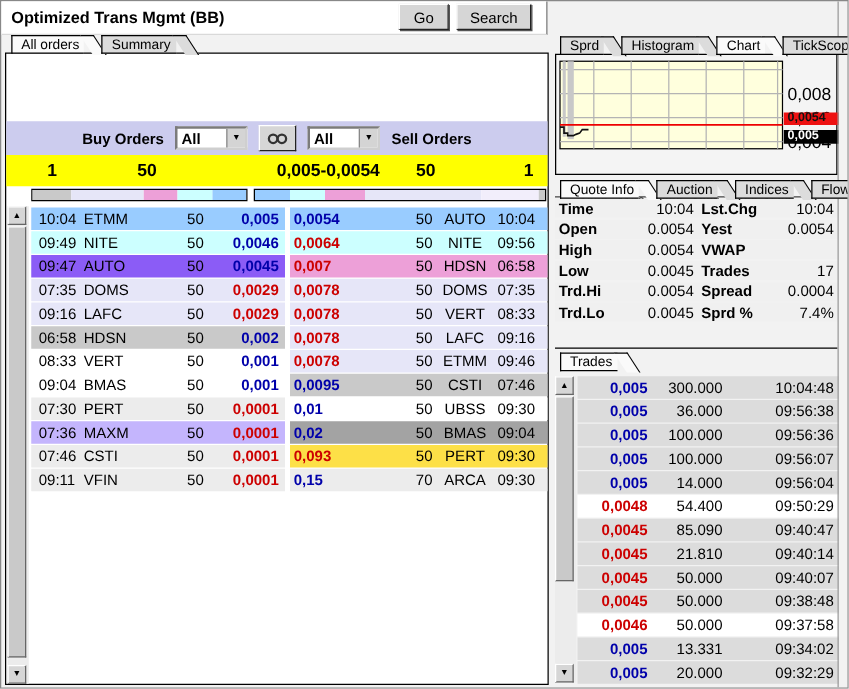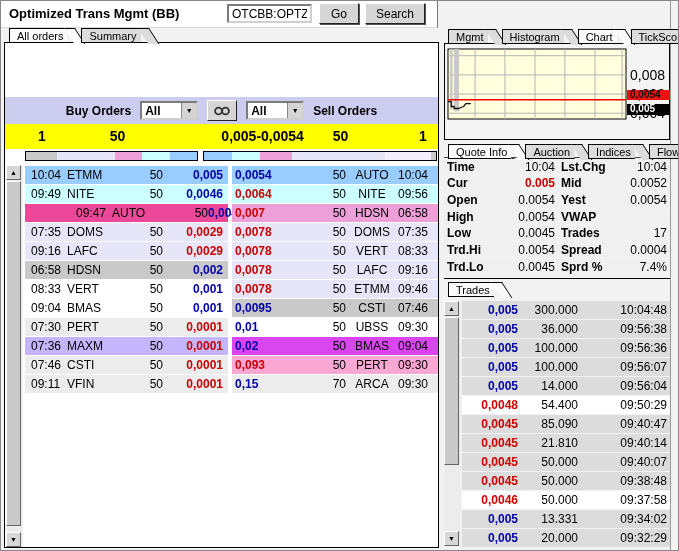--- a/index.html
+++ b/index.html
@@ -100,21 +100,20 @@
   .tt { text-align:right; padding-right:4px; }
   .right-edge { position:absolute; left:669px; top:0; width:1px; height:549px; background:#999; }
 </style>
 </head>
 <body>
 
 <div class="app">
 
   <div class="topbar">
     <span class="title">Optimized Trans Mgmt (BB)</span>
-    <input class="sym-input" value="OTCBB:OPTZ" style="">
     <button class="btn go">Go</button>
     <button class="btn search">Search</button>
   </div>
 
   <div class="tabrow" style="left:8px; top:27px;" id="left-tabs">
       <div class="tab active">All orders</div>
       <div class="tab">Summary</div>
     </div>
 
   <div class="left-panel">
@@ -191,21 +190,21 @@
             <span class="c px" style="color: rgb(0, 0, 170);">0,0046</span>
           </div>
           <div class="bhalf ba" style="background: rgb(204, 255, 255);">
             <span class="c px" style="color: rgb(204, 0, 0);">0,0064</span>
             <span class="c r">50</span>
             <span class="c mm">NITE</span>
             <span class="c tm">09:56</span>
           </div>
         </div>
         <div class="brow">
-          <div class="bhalf bl" style="background: #ec4899; padding-left: 45px;">
+          <div class="bhalf bl" style="background: #8b5cf6;">
             <span class="c t">09:47</span>
             <span class="c ">AUTO</span>
             <span class="c r">50</span>
             <span class="c px" style="color: rgb(0, 0, 170);">0,0045</span>
           </div>
           <div class="bhalf ba" style="background: rgb(237, 160, 216);">
             <span class="c px" style="color: rgb(204, 0, 0);">0,007</span>
             <span class="c r">50</span>
             <span class="c mm">HDSN</span>
             <span class="c tm">06:58</span>
@@ -295,35 +294,35 @@
             <span class="c tm">09:30</span>
           </div>
         </div>
         <div class="brow">
           <div class="bhalf bl" style="background: #c4b5fd;">
             <span class="c t">07:36</span>
             <span class="c ">MAXM</span>
             <span class="c r">50</span>
             <span class="c px" style="color: rgb(204, 0, 0);">0,0001</span>
           </div>
-          <div class="bhalf ba" style="background: #d946ef;">
+          <div class="bhalf ba" style="background: #a3a3a3;">
             <span class="c px" style="color: rgb(0, 0, 170);">0,02</span>
             <span class="c r">50</span>
             <span class="c mm">BMAS</span>
             <span class="c tm">09:04</span>
           </div>
         </div>
         <div class="brow">
           <div class="bhalf bl" style="background: rgb(236, 236, 236);">
             <span class="c t">07:46</span>
             <span class="c ">CSTI</span>
             <span class="c r">50</span>
             <span class="c px" style="color: rgb(204, 0, 0);">0,0001</span>
           </div>
-          <div class="bhalf ba" style="background: #f9a8d4;">
+          <div class="bhalf ba" style="background: #fde047;">
             <span class="c px" style="color: rgb(204, 0, 0);">0,093</span>
             <span class="c r">50</span>
             <span class="c mm">PERT</span>
             <span class="c tm">09:30</span>
           </div>
         </div>
         <div class="brow">
           <div class="bhalf bl" style="background: rgb(236, 236, 236);">
             <span class="c t">09:11</span>
             <span class="c ">VFIN</span>
@@ -334,21 +333,21 @@
             <span class="c px" style="color: rgb(0, 0, 170);">0,15</span>
             <span class="c r">70</span>
             <span class="c mm">ARCA</span>
             <span class="c tm">09:30</span>
           </div>
         </div>
       </div>
   </div>
 
   <div class="tabrow" style="left:447px; top:28px;" id="right-tabs">
-      <div class="tab">Mgmt</div>
+      <div class="tab">Sprd</div>
       <div class="tab">Histogram</div>
       <div class="tab active">Chart</div>
       <div class="tab">TickScope</div>
     </div>
 
   <div class="chart-frame" id="chart-frame">
     <svg class="chart-svg" width="180" height="72" id="chart-svg">
         <rect x="1" y="1" width="178" height="70" fill="#ffffdd" stroke="#000" stroke-width="1"></rect>
         <line x1="28.056" y1="1" x2="28.056" y2="71" stroke="#b4b4b4" stroke-width="1"></line>
         <line x1="57.96" y1="1" x2="57.96" y2="71" stroke="#b4b4b4" stroke-width="1"></line>
@@ -390,26 +389,20 @@
     </div>
   <div class="sep-line2"></div>
   <div class="quote-table" id="quote-table">
       <div class="qrow">
         <span class="ql">Time</span>
         <span class="qv">10:04</span>
         <span class="ql">Lst.Chg</span>
         <span class="qv">10:04</span>
       </div>
       <div class="qrow">
-        <span class="ql">Cur</span>
-        <span class="qv" style="color: rgb(204, 0, 0); font-weight: bold;">0.005</span>
-        <span class="ql">Mid</span>
-        <span class="qv">0.0052</span>
-      </div>
-      <div class="qrow">
         <span class="ql">Open</span>
         <span class="qv">0.0054</span>
         <span class="ql">Yest</span>
         <span class="qv">0.0054</span>
       </div>
       <div class="qrow">
         <span class="ql">High</span>
         <span class="qv">0.0054</span>
         <span class="ql">VWAP</span>
         <span class="qv"></span>

